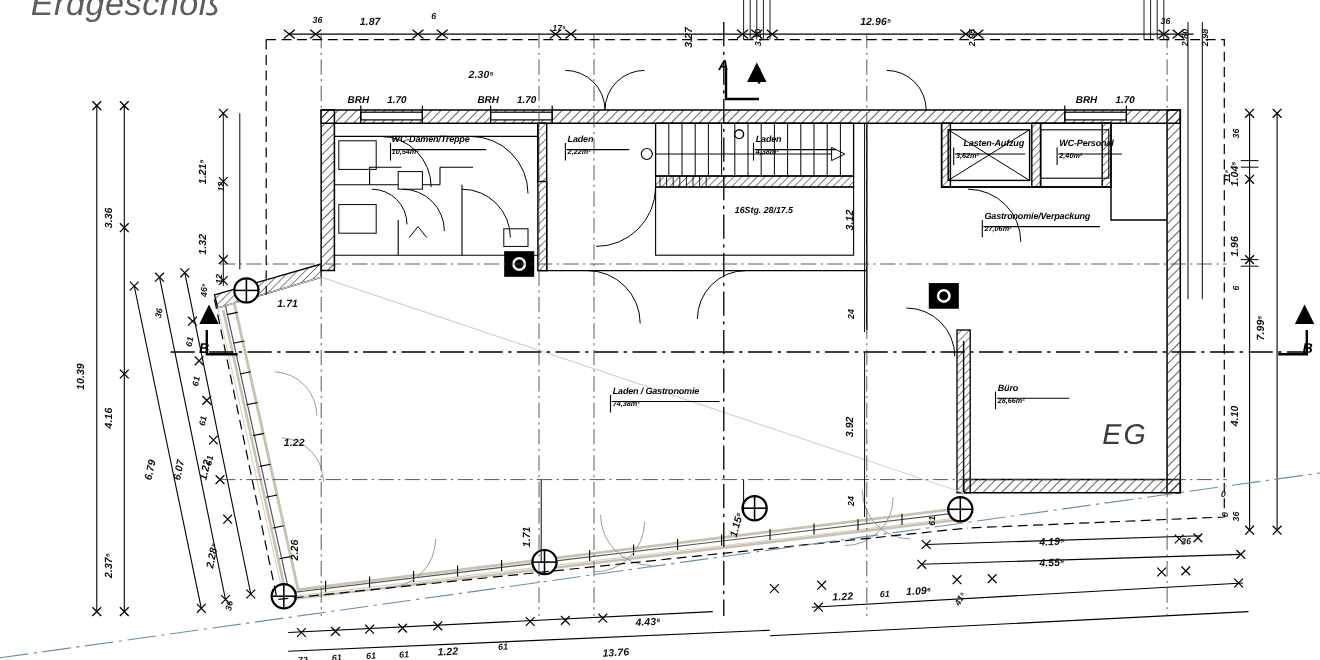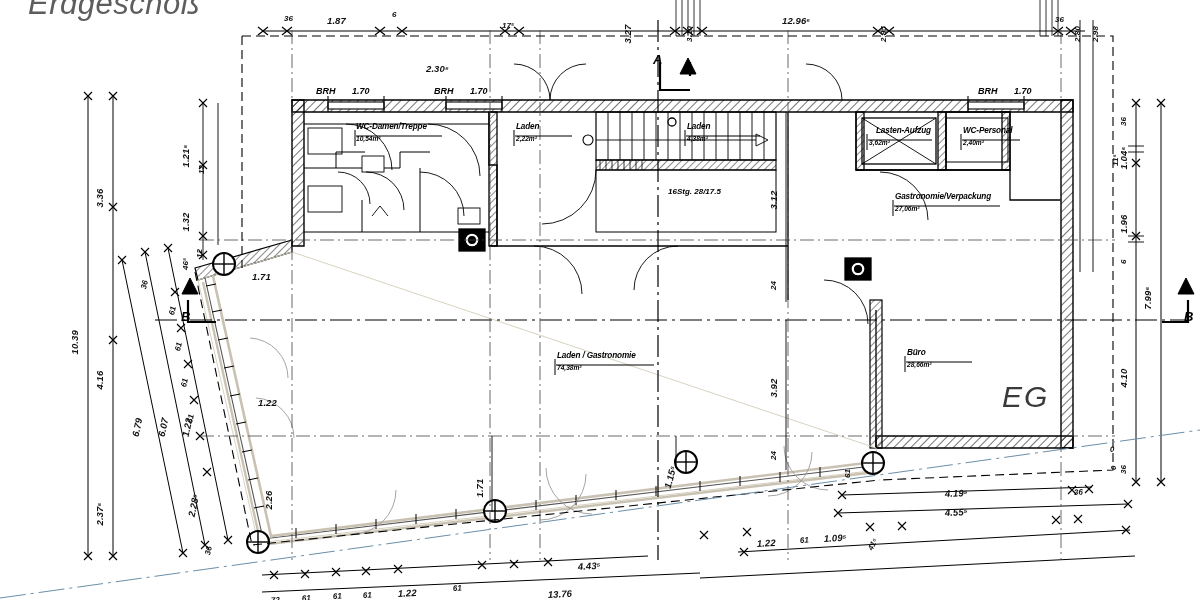--- a/index.html
+++ b/index.html
@@ -12,21 +12,21 @@
   
   .dim{font-size:9.5px;font-weight:600;color:#111;letter-spacing:.1px;}
   .dim.sm{font-size:8px;}
   .rot90{transform:rotate(-90deg);transform-origin:left bottom;}
   .rotfree{transform-origin:left bottom;}
   
   .room{font-size:8.2px;font-weight:700;color:#000;letter-spacing:-.15px;}
   .area{font-size:6.6px;font-weight:700;color:#000;}
   .brh{font-size:9px;font-weight:600;}
   .sect{font-size:13px;font-weight:700;}
-  .eg{font-size:30px;font-weight:300;color:#3a3a3a;letter-spacing:2px;}
+  .eg{font-size:26px;font-weight:300;color:#3a3a3a;letter-spacing:2px;}
   .title{font-size:31px;font-weight:300;color:#5d5d5d;letter-spacing:.5px;}
   .stgs{font-size:8px;font-weight:600;}
 </style>
 </head>
 <body>
 
 <div id="stage">
 
 <svg id="plan" viewBox="0 0 1200 600">
   <defs>

